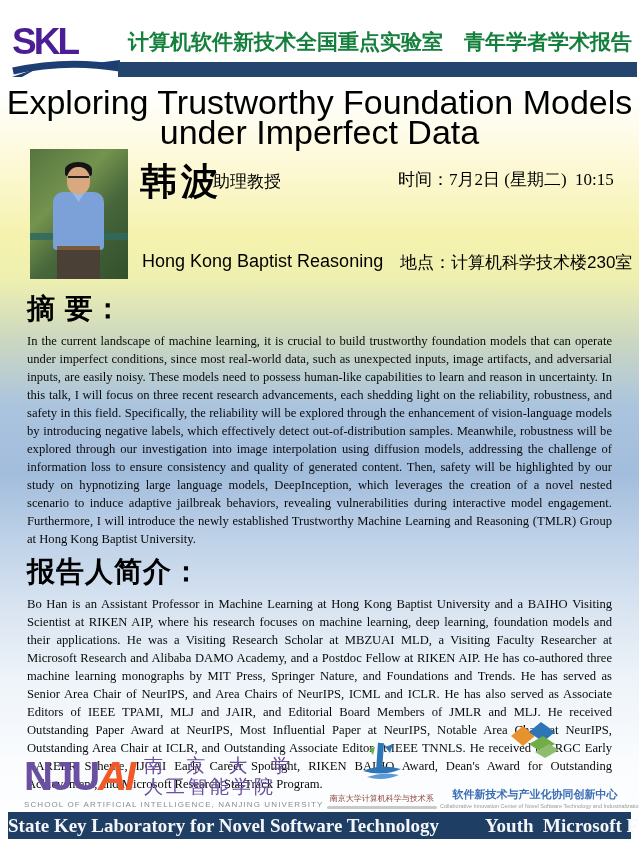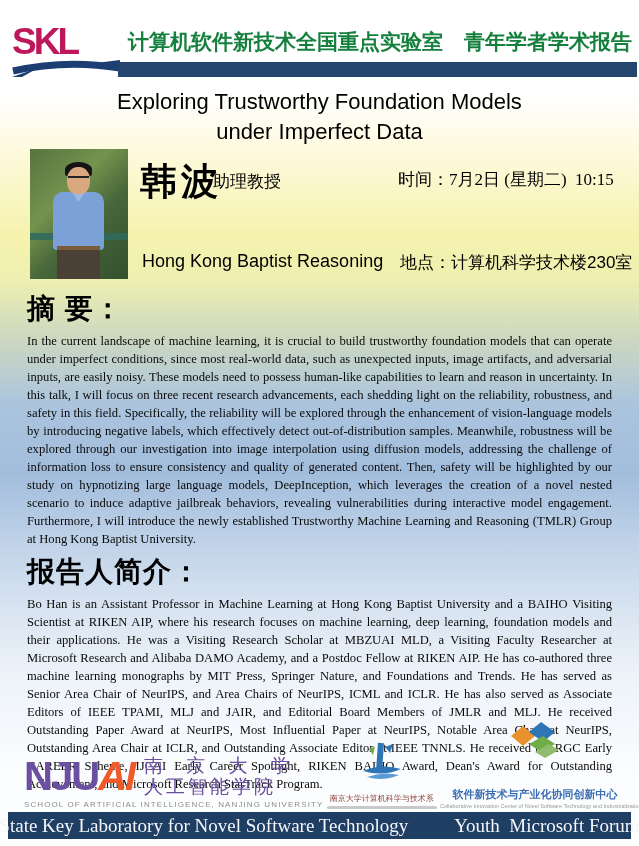--- a/index.html
+++ b/index.html
@@ -10,29 +10,29 @@
       #ffffff 0%, #ffffff 11%,
       #fdf9d8 19%, #f5f2ae 28%, #eef0b0 33%,
       #ccd8c0 40%, #abc4de 48%, #a2bddc 56%,
       #bfd2e8 64%, #d9e4f1 72%, #edf3f9 80%,
       #fafcfe 90%, #ffffff 100%);
   }
 
   
   .header{position:relative;height:80px;background:#fff;}
   .skl-logo{position:absolute;left:12px;top:24px;width:110px;height:54px;}
-  .skl-letters{font-weight:900;font-size:37px;line-height:36px;color:#be185d;
+  .skl-letters{font-weight:900;font-size:37px;line-height:36px;color:#4c1d95;
     letter-spacing:-3px;transform:scaleY(1.02);display:block;}
   .skl-swoosh{position:absolute;left:0;top:33px;}
   .header-text{position:absolute;left:128px;top:28px;width:504px;display:flex;
     justify-content:space-between;font-weight:bold;font-size:21px;white-space:nowrap;color:#15803d;}
   .header-bar{position:absolute;left:118px;top:62px;width:519px;height:15px;background:#24466e;}
 
   
-  .title{padding-top:7px;text-align:center;font-size:22px;line-height:30px;color:#000;}
+  .title{padding-top:7px;text-align:center;font-size:34px;line-height:30px;color:#000;}
 
   
   .speaker{position:relative;height:136px;margin-top:2px;}
   .photo{position:absolute;left:30px;top:0;width:98px;height:130px;overflow:hidden;
     background:linear-gradient(135deg,#55753f 0%,#74934e 35%,#47663a 60%,#32502c 100%);}
   .photo .rail{position:absolute;left:0;top:84px;width:98px;height:7px;background:#2f6a5e;opacity:.85;}
   .photo .hair{position:absolute;left:35px;top:13px;width:27px;height:15px;background:#151515;border-radius:50% 50% 20% 20%;}
   .photo .head{position:absolute;left:37px;top:18px;width:23px;height:27px;background:#d9a87e;border-radius:46% 46% 42% 42%;}
   .photo .glasses{position:absolute;left:38px;top:27px;width:21px;height:4px;border-top:2px solid #222;}
   .photo .shirt{position:absolute;left:23px;top:43px;width:51px;height:58px;background:#7ba1d8;border-radius:10px 10px 4px 4px;}
@@ -66,22 +66,22 @@
   .njuai-en{margin-top:3px;font-size:8px;letter-spacing:1.1px;color:#8c8c8c;white-space:nowrap;}
   .csdept{width:140px;text-align:center;}
   .csdept-cn{font-size:8px;color:#8b4537;margin-top:2px;white-space:nowrap;}
   .csdept-en{margin:2px auto 0;width:110px;height:3px;background:#c9c9c9;border-radius:2px;}
   .cic{width:190px;text-align:center;}
   .cic-cn{font-size:11px;font-weight:bold;color:#3b6db4;margin-top:17px;white-space:nowrap;}
   .cic-en{font-size:5.5px;color:#9a9a9a;margin-top:1px;white-space:nowrap;}
 
   
   .footer{position:absolute;left:8px;top:812px;width:623px;height:27px;background:#1f3e63;
-    display:flex;justify-content:center;align-items:center;gap:46px;
-    font-family:"Liberation Serif","DejaVu Serif",serif;font-size:19px;color:#f4f6fa;}
+    display:flex;align-items:center;gap:46px;
+    font-family:"Liberation Serif","DejaVu Serif",serif;font-size:19px;color:#f4f6fa;font-weight:bold;}
   .footer span{white-space:pre;}
 </style>
 </head>
 <body>
 
 <div class="poster">
 
   <div class="header">
     <div class="skl-logo">
       <span class="skl-letters">SKL</span>

